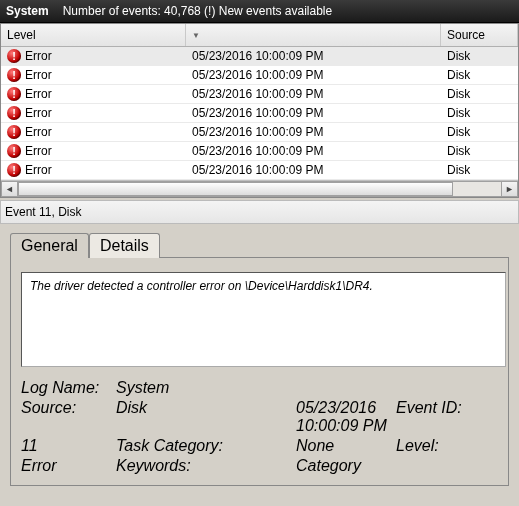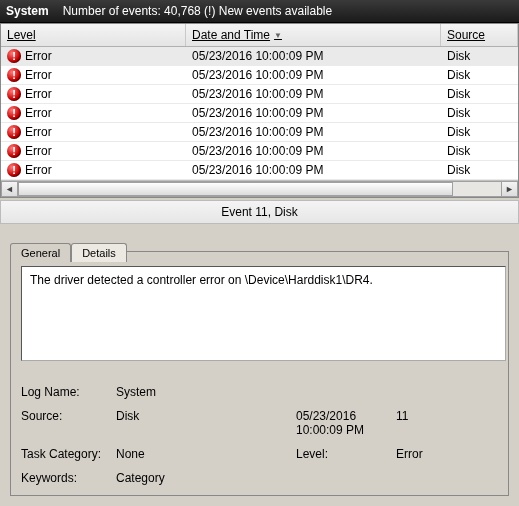--- a/index.html
+++ b/index.html
@@ -6,21 +6,21 @@
   body { margin: 0; padding: 0; width: 519px; background: #d4d0c8; font-size: 12px; color: #000; }
   
   .topbar {
     background: linear-gradient(#3a3a3a, #1a1a1a);
     color: #fff; padding: 4px 6px; border-bottom: 1px solid #000;
     display: flex; gap: 14px; font-size: 12px;
   }
   .topbar .title { font-weight: bold; }
   
   .table-wrap { background: #fff; border: 1px solid #888; }
-  .thead { display: flex; background: linear-gradient(#f4f4f4,#e4e4e4); border-bottom: 1px solid #b0b0b0; text-decoration: underline; }
+  .thead { display: flex; background: linear-gradient(#f4f4f4,#e4e4e4); border-bottom: 1px solid #b0b0b0; }
   .th {
     padding: 4px 6px; border-right: 1px solid #c9c9c9; font-size: 12px;
     display: flex; align-items: center; gap: 4px;
   }
   .col-level { width: 185px; }
   .col-date  { width: 255px; }
   .col-src   { flex: 1; align-items: flex-end; }
   .tbody { }
   .tr { display: flex; border-bottom: 1px solid #eaeaea; height: 19px; align-items: center; }
   .tr.sel { background: #eaeaea; }
@@ -46,60 +46,59 @@
     font-size: 9px; color:#444;
   }
   .scroll-strip .track { flex:1; border:1px solid #a0a0a0; border-left:0; border-right:0; position:relative; }
   .scroll-strip .thumb {
     position:absolute; left:0; top:0; height:100%; width:90%;
     background: linear-gradient(#fefefe,#dcdcdc); border:1px solid #a0a0a0;
   }
   
   .mid-bar {
     background: linear-gradient(#f4f4f4,#e6e6e6); border: 1px solid #bbb;
-    padding: 4px 4px; font-size: 12px; margin-top:2px;text-align:center;
+    padding: 4px 4px; font-size: 12px; margin-top:2px;
   }
   
   .tabs-area { padding: 8px 10px 10px 10px; }
   .tab-row { display:flex; align-items:flex-end; }
   .tab {
     padding: 3px 10px; border: 1px solid #888; border-bottom: none;
-    background: #ece9e3; font-size: 11px; margin-right: 0px;
+    background: #ece9e3; font-size: 16px; margin-right: 0px;
     border-top-left-radius: 3px; border-top-right-radius: 3px;
-    position: relative; top: 11px;
+    position: relative; top: 1px;
   }
   .tab.active { background: #d4d0c8; z-index: 2; }
   .tab-panel {
-    border: 1px solid #888; background: #d4d0c8; padding: 14px 2px 10px 10px;
+    border: 1px solid #888; background: #d4d0c8; padding: 14px 2px 10px 10px; font-style: italic;
   }
   .desc-box {
     background: #fff; border: 1px inset #aaa; min-height: 95px;
     padding: 6px 8px; font-size: 12px;
   }
-  .props { display: grid; grid-template-columns: 95px 180px 100px 1fr; row-gap: 10px; margin-top: 24px; font-size: 12px; }
+  .props { display: grid; grid-template-columns: 95px 180px 100px 1fr; row-gap: 2px; margin-top: 12px; font-size: 16px; }
   .props .lbl { }
   .props .val { }
   
   .sort-arrow { font-size: 8px; color: #666; }
 </style>
 </head>
 <body>
 
 <div class="topbar">
   <span class="title">System</span>
   <span>Number of events: 40,768 (!) New events available</span>
 </div>
 
 <div class="table-wrap">
   <div class="thead">
     <div class="th col-level">
       <span>Level</span>
     </div>
     <div class="th col-date">
-      <span>Date and Time</span>
       <span class="sort-arrow">▼</span>
     </div>
     <div class="th col-src">
       <span>Source</span>
     </div>
   </div>
   <div class="tbody" id="tbody">
       <div class="tr sel">
         <div class="td col-level">
           <span class="err-icon">!</span>
@@ -186,20 +185,21 @@
     <div class="props">
       <span class="lbl">Log Name:</span>
       <span class="val">System</span>
       <span></span>
         <span></span>
 
       <span class="lbl">Source:</span>
       <span class="val">Disk</span>
       <span class="val">05/23/2016 10:00:09 PM</span>
 
+      <span class="lbl">Event ID:</span>
       <span class="val">11</span>
       <span class="lbl">Task Category:</span>
       <span class="val">None</span>
 
       <span class="lbl">Level:</span>
       <span class="val">Error</span>
       <span class="lbl">Keywords:</span>
       <span class="val">Category</span>
     </div>
   </div>

